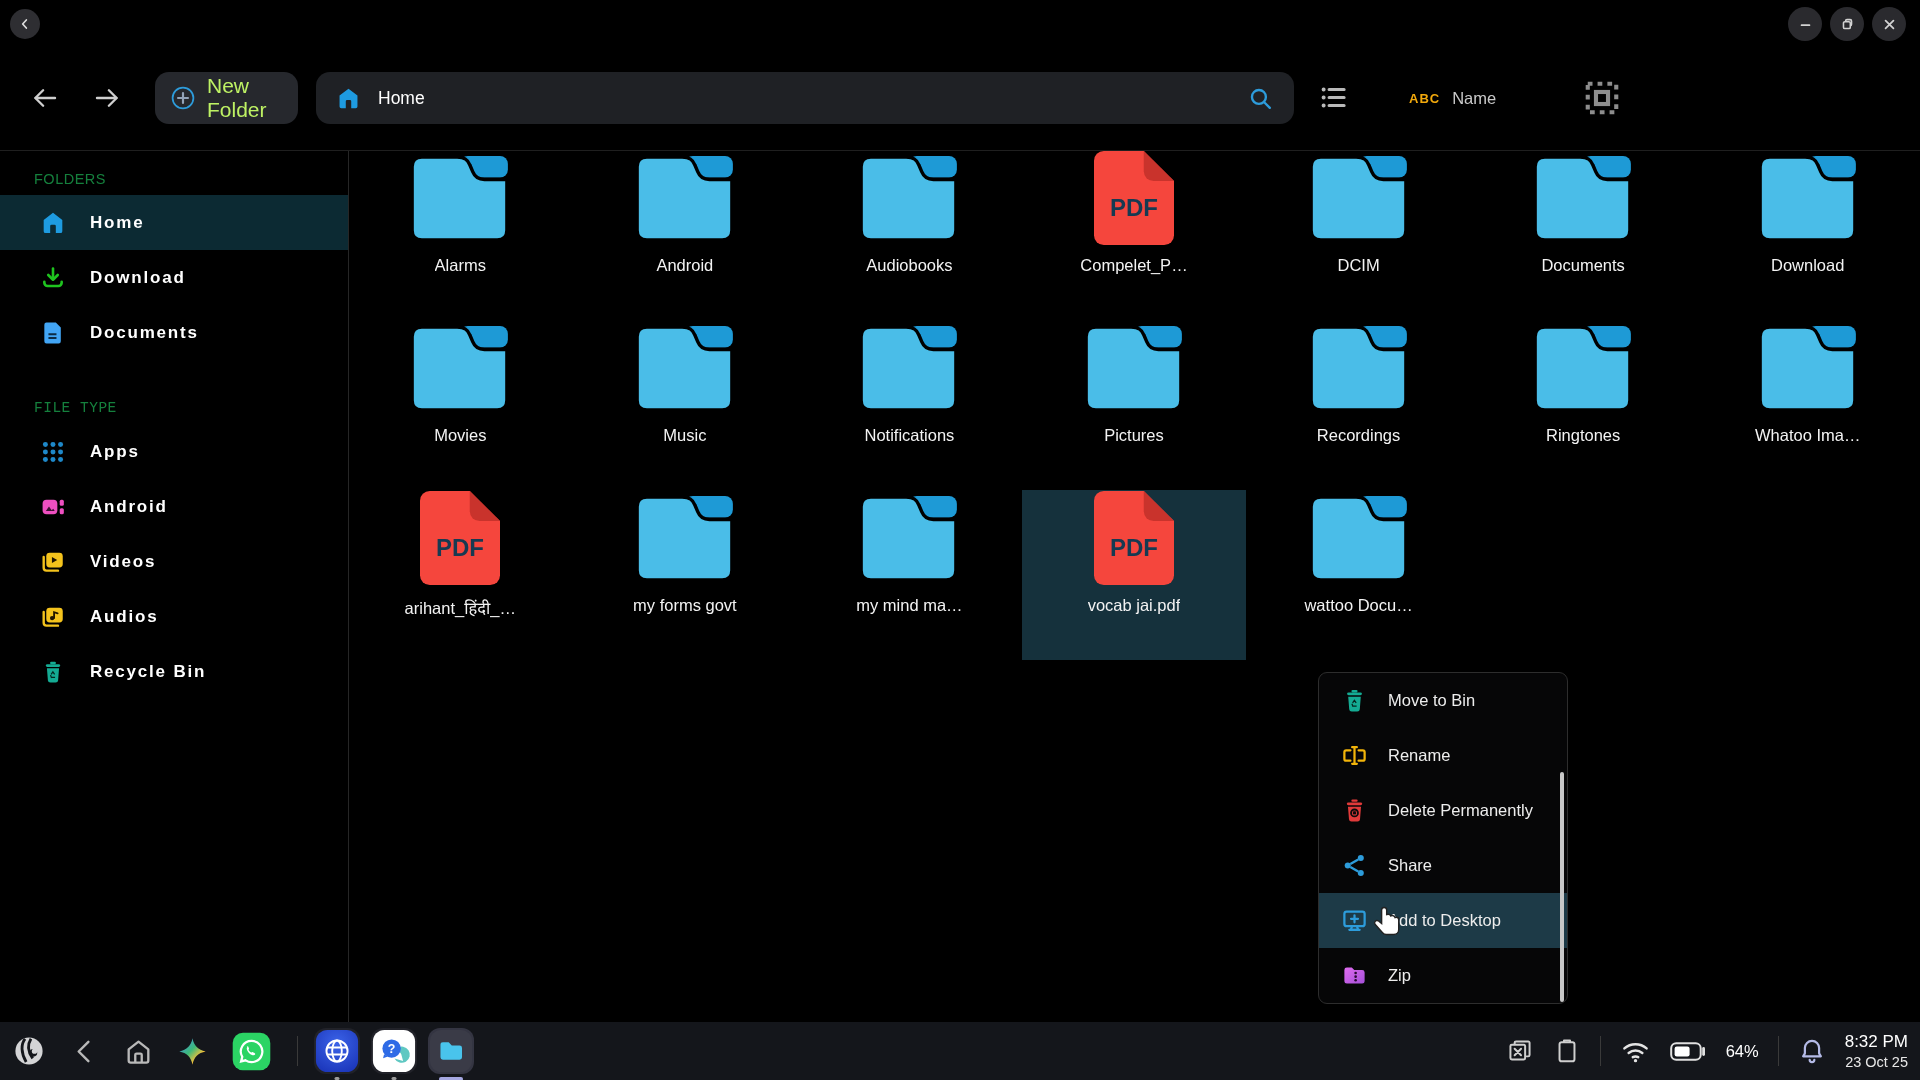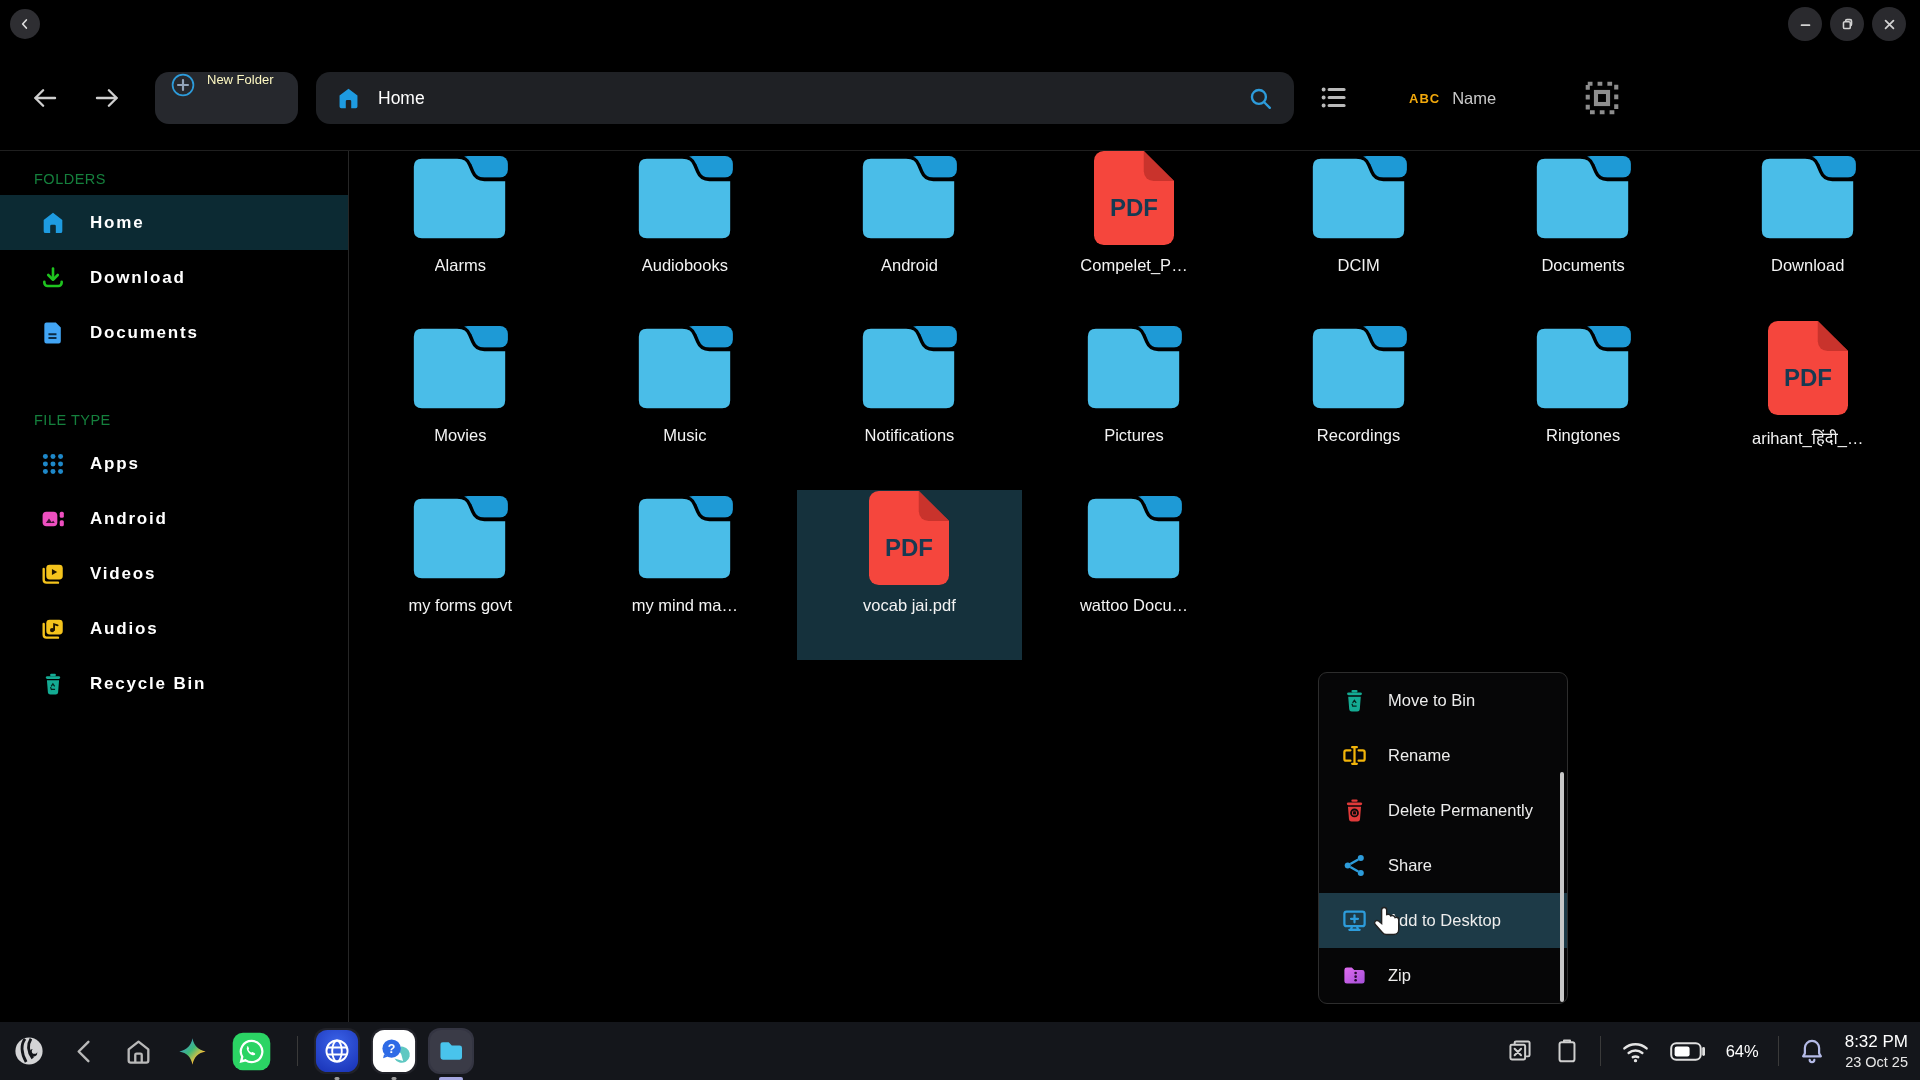--- a/index.html
+++ b/index.html
@@ -18,43 +18,43 @@
   .win-controls{position:absolute;top:7px;right:14px;display:flex;gap:8px;}
   .win-btn{width:34px;height:34px;border-radius:50%;background:#2a2a2e;
     display:flex;align-items:center;justify-content:center;}
   .win-btn .ic{width:21px;height:21px;}
 
   
   .toolbar{position:absolute;top:72px;left:0;width:1920px;height:52px;}
   .nav-arrow{position:absolute;top:11px;width:30px;height:30px;}
   .nav-back{left:30px;} .nav-fwd{left:92px;}
   .new-folder-btn{position:absolute;left:155px;top:0;height:52px;width:143px;background:#26282d;
-    border-radius:14px;display:flex;gap:11px;padding:0 15px;box-sizing:border-box;
-    color:#fef9c3;font-size:13px;}
+    border-radius:14px;display:flex;align-items:center;gap:11px;padding:0 15px;box-sizing:border-box;
+    color:#bef264;font-size:21px;}
   .new-folder-btn .ic{width:26px;height:26px;flex:none;}
   .path-bar{position:absolute;left:316px;top:0;width:978px;height:52px;background:#1f2125;
     border-radius:14px;display:flex;align-items:center;gap:17px;padding:0 20px;box-sizing:border-box;}
   .path-bar .ic-home{width:25px;height:25px;flex:none;}
   .path-label{font-size:17.5px;color:#fff;}
   .path-spacer{flex:1;}
   .path-bar .ic-search{width:27px;height:27px;flex:none;}
   .view-toggle{position:absolute;left:1318px;top:10px;width:31px;height:31px;}
   .sort-box{position:absolute;left:1390px;top:0;height:52px;display:flex;align-items:center;gap:12px;}
   .abc-badge{font-size:13px;font-weight:800;color:#f2a90c;letter-spacing:1px;margin-left:19px;}
   .sort-label{font-size:16.5px;color:#c9c9c9;}
   .select-btn{position:absolute;left:1583px;top:7px;width:38px;height:38px;}
 
   
   .hr-divider{position:absolute;top:150px;left:0;width:1920px;height:1px;background:#1f1f1f;}
   .v-divider{position:absolute;top:151px;left:348px;width:1px;height:871px;background:#262626;}
 
   
   .sidebar{position:absolute;top:151px;left:0;width:348px;height:860px;}
   .section-title{color:#15803d;font-size:14.5px;letter-spacing:.5px;margin:20px 0 8px 34px;}
-  .section + .section .section-title{margin-top:52px;}
+  .section + .section .section-title{margin-top:40px;font-family:Liberation Mono, monospace;}
   .side-item{height:55px;display:flex;align-items:center;gap:24px;padding-left:40px;
     font-weight:bold;font-size:17px;letter-spacing:1.8px;color:#fff;box-sizing:border-box;}
   .side-item.active{background:#0c2a33;}
   .side-item .ic{width:26px;height:26px;flex:none;}
 
   
   .grid{position:absolute;left:348px;top:150px;width:1572px;display:grid;
     grid-template-columns:repeat(7,1fr);}
   .cell{height:170px;display:flex;flex-direction:column;align-items:center;
     box-sizing:border-box;}
@@ -291,30 +291,30 @@
       </div>
       <div class="file-name">Alarms</div>
     </div>
     <div class="cell">
       <div class="file-ic">
         <svg class="folder-svg" viewBox="0 0 100 88">
           <rect x="50" y="1" width="49" height="22" rx="8" fill="#1e9ad6"></rect>
           <path d="M11 2 H47 C55 2 58 5 60 10 L63 17 C65 22 69 25 75 25 H98 V77 C98 83 94 87 88 87 H11 C5 87 1 83 1 77 V12 C1 6 5 2 11 2 Z" fill="#4abde8" stroke="#000" stroke-width="3.5"></path>
         </svg>
       </div>
+      <div class="file-name">Android</div>
+    </div>
+    <div class="cell">
+      <div class="file-ic">
+        <svg class="folder-svg" viewBox="0 0 100 88">
+          <rect x="50" y="1" width="49" height="22" rx="8" fill="#1e9ad6"></rect>
+          <path d="M11 2 H47 C55 2 58 5 60 10 L63 17 C65 22 69 25 75 25 H98 V77 C98 83 94 87 88 87 H11 C5 87 1 83 1 77 V12 C1 6 5 2 11 2 Z" fill="#4abde8" stroke="#000" stroke-width="3.5"></path>
+        </svg>
+      </div>
       <div class="file-name">Audiobooks</div>
-    </div>
-    <div class="cell">
-      <div class="file-ic">
-        <svg class="folder-svg" viewBox="0 0 100 88">
-          <rect x="50" y="1" width="49" height="22" rx="8" fill="#1e9ad6"></rect>
-          <path d="M11 2 H47 C55 2 58 5 60 10 L63 17 C65 22 69 25 75 25 H98 V77 C98 83 94 87 88 87 H11 C5 87 1 83 1 77 V12 C1 6 5 2 11 2 Z" fill="#4abde8" stroke="#000" stroke-width="3.5"></path>
-        </svg>
-      </div>
-      <div class="file-name">Android</div>
     </div>
     <div class="cell">
       <div class="file-ic">
         <svg class="pdf-svg" viewBox="0 0 92 108">
           <path d="M12 1 H57 L91 35 V96 A11 11 0 0 1 80 107 H12 A11 11 0 0 1 1 96 V12 A11 11 0 0 1 12 1 Z" fill="#f5463d"></path>
           <path d="M57 1 L91 35 H68 A11 11 0 0 1 57 24 Z" fill="#c9332c"></path>
           <text x="46" y="74" font-size="27" font-weight="bold" fill="#173a52" text-anchor="middle" font-family="Liberation Sans, sans-serif">PDF</text>
         </svg>
       </div>
       <div class="file-name">Compelet_P…</div>
@@ -392,20 +392,29 @@
       <div class="file-name">Recordings</div>
     </div>
     <div class="cell">
       <div class="file-ic">
         <svg class="folder-svg" viewBox="0 0 100 88">
           <rect x="50" y="1" width="49" height="22" rx="8" fill="#1e9ad6"></rect>
           <path d="M11 2 H47 C55 2 58 5 60 10 L63 17 C65 22 69 25 75 25 H98 V77 C98 83 94 87 88 87 H11 C5 87 1 83 1 77 V12 C1 6 5 2 11 2 Z" fill="#4abde8" stroke="#000" stroke-width="3.5"></path>
         </svg>
       </div>
       <div class="file-name">Ringtones</div>
+    </div>
+    <div class="cell">
+      <div class="file-ic">
+        <svg class="folder-svg" viewBox="0 0 100 88">
+          <rect x="50" y="1" width="49" height="22" rx="8" fill="#1e9ad6"></rect>
+          <path d="M11 2 H47 C55 2 58 5 60 10 L63 17 C65 22 69 25 75 25 H98 V77 C98 83 94 87 88 87 H11 C5 87 1 83 1 77 V12 C1 6 5 2 11 2 Z" fill="#4abde8" stroke="#000" stroke-width="3.5"></path>
+        </svg>
+      </div>
+      <div class="file-name">Whatoo Ima…</div>
     </div>
     <div class="cell">
       <div class="file-ic">
         <svg class="pdf-svg" viewBox="0 0 92 108">
           <path d="M12 1 H57 L91 35 V96 A11 11 0 0 1 80 107 H12 A11 11 0 0 1 1 96 V12 A11 11 0 0 1 12 1 Z" fill="#f5463d"></path>
           <path d="M57 1 L91 35 H68 A11 11 0 0 1 57 24 Z" fill="#c9332c"></path>
           <text x="46" y="74" font-size="27" font-weight="bold" fill="#173a52" text-anchor="middle" font-family="Liberation Sans, sans-serif">PDF</text>
         </svg>
       </div>
       <div class="file-name">arihant_हिंदी_…</div>

